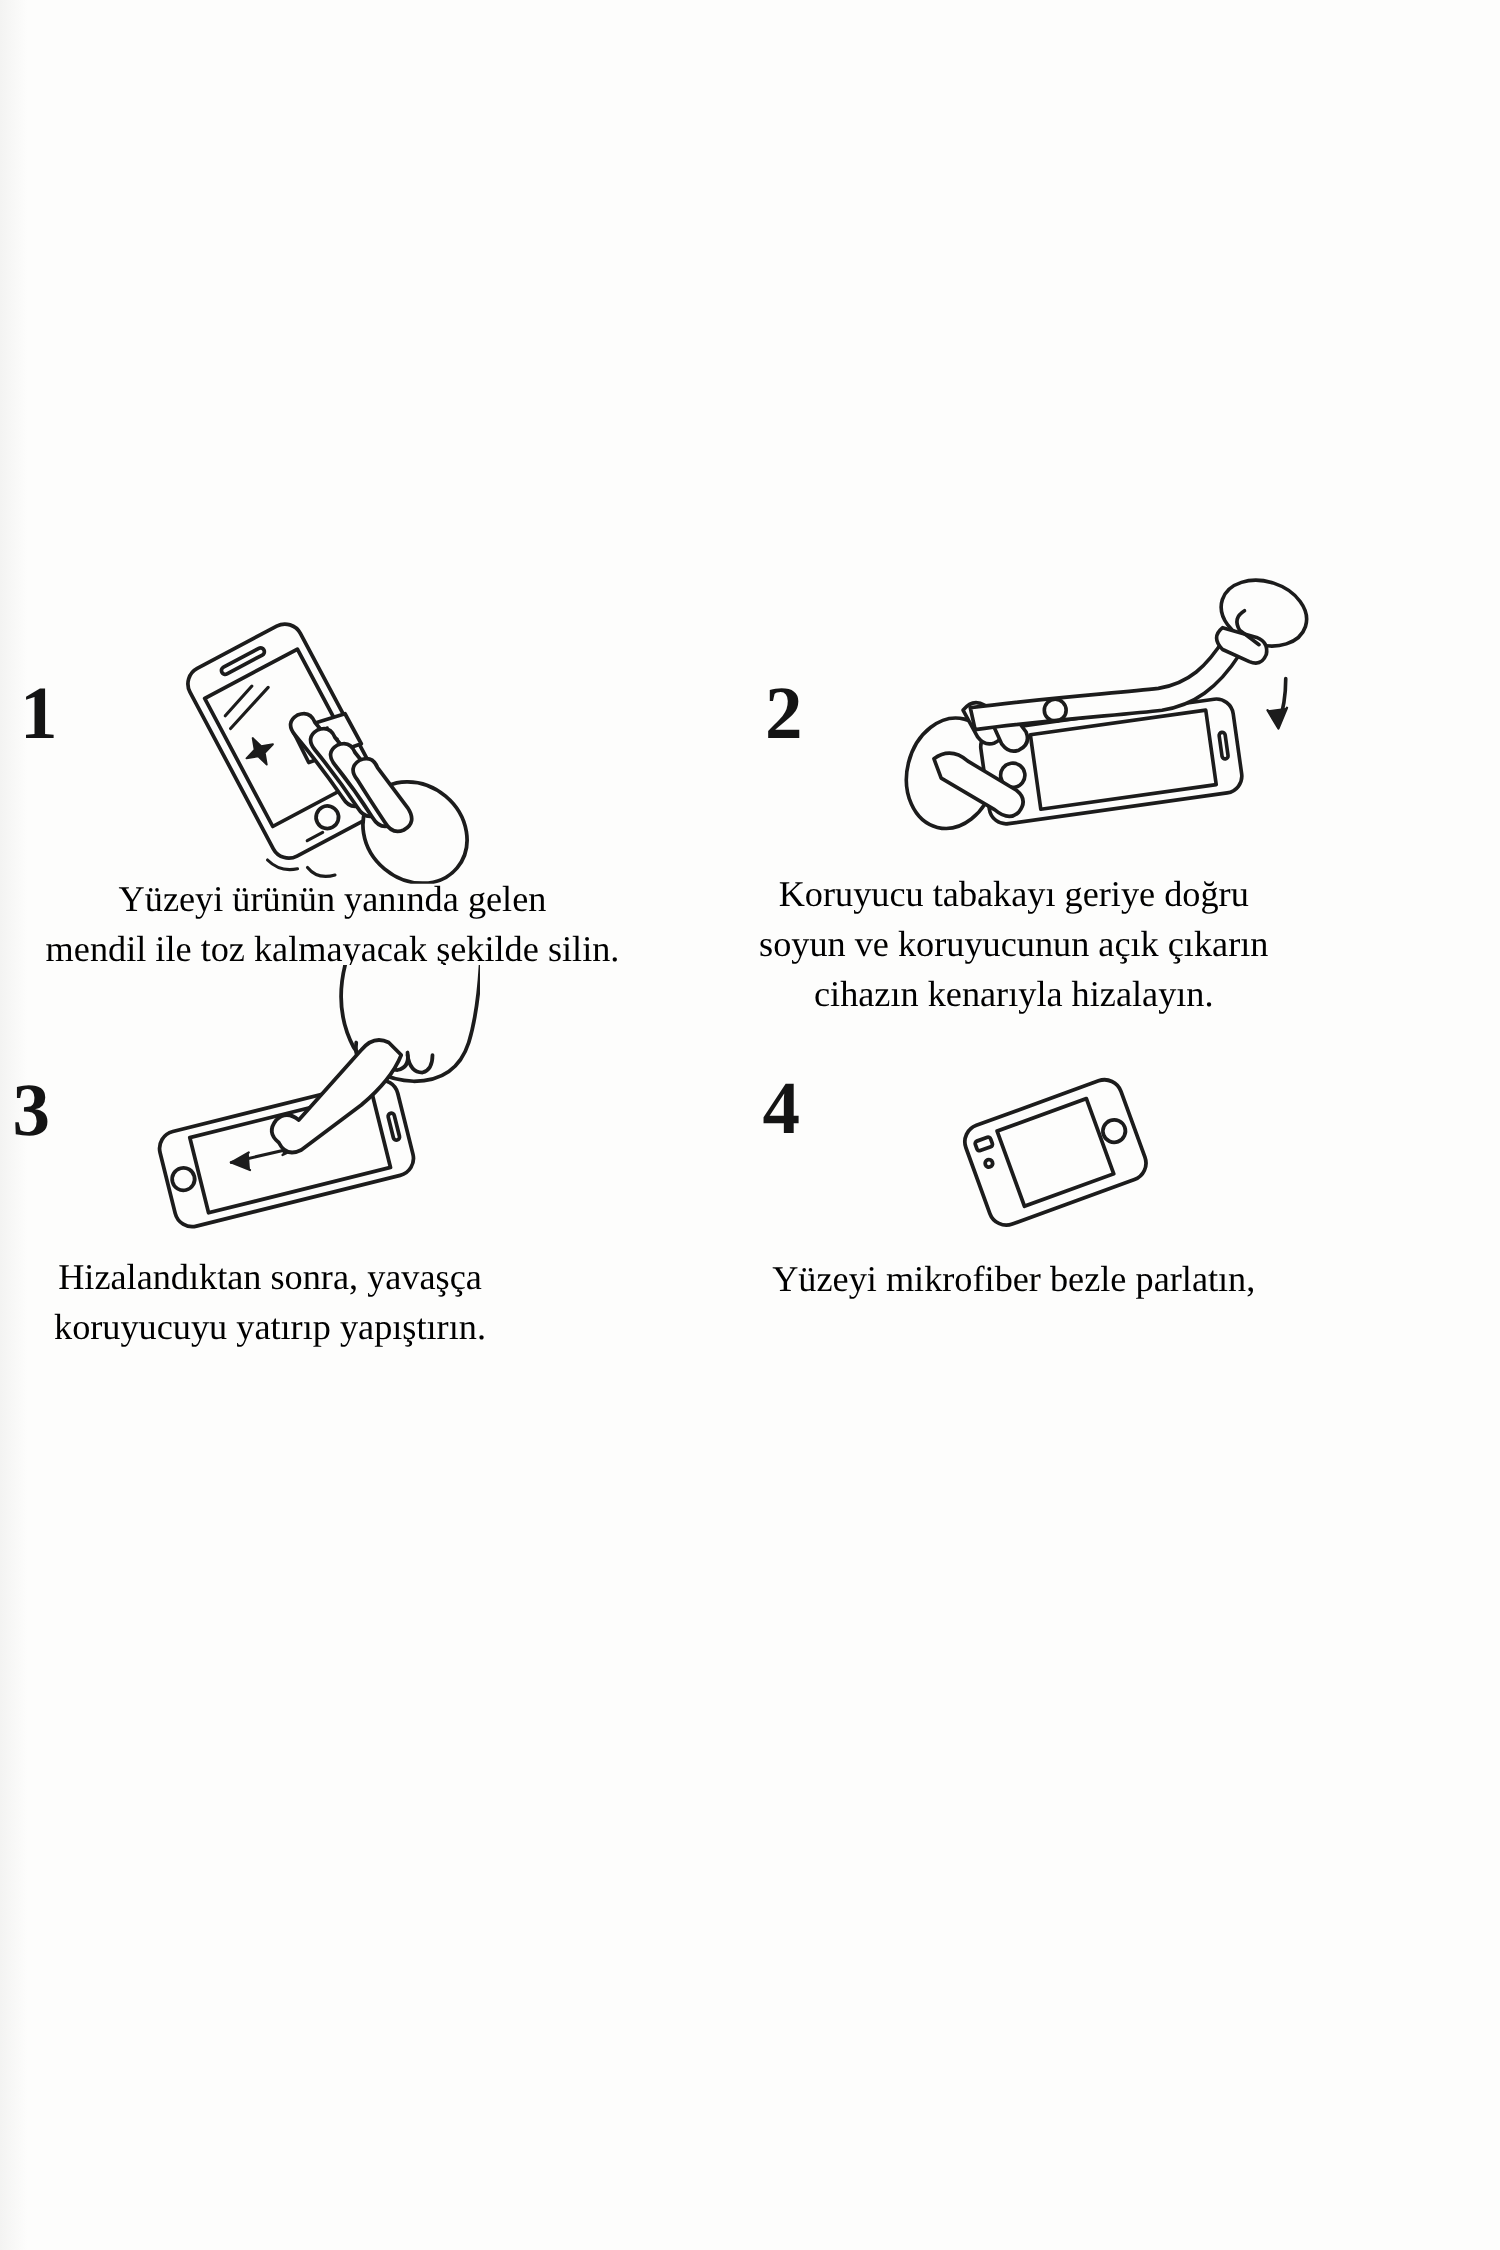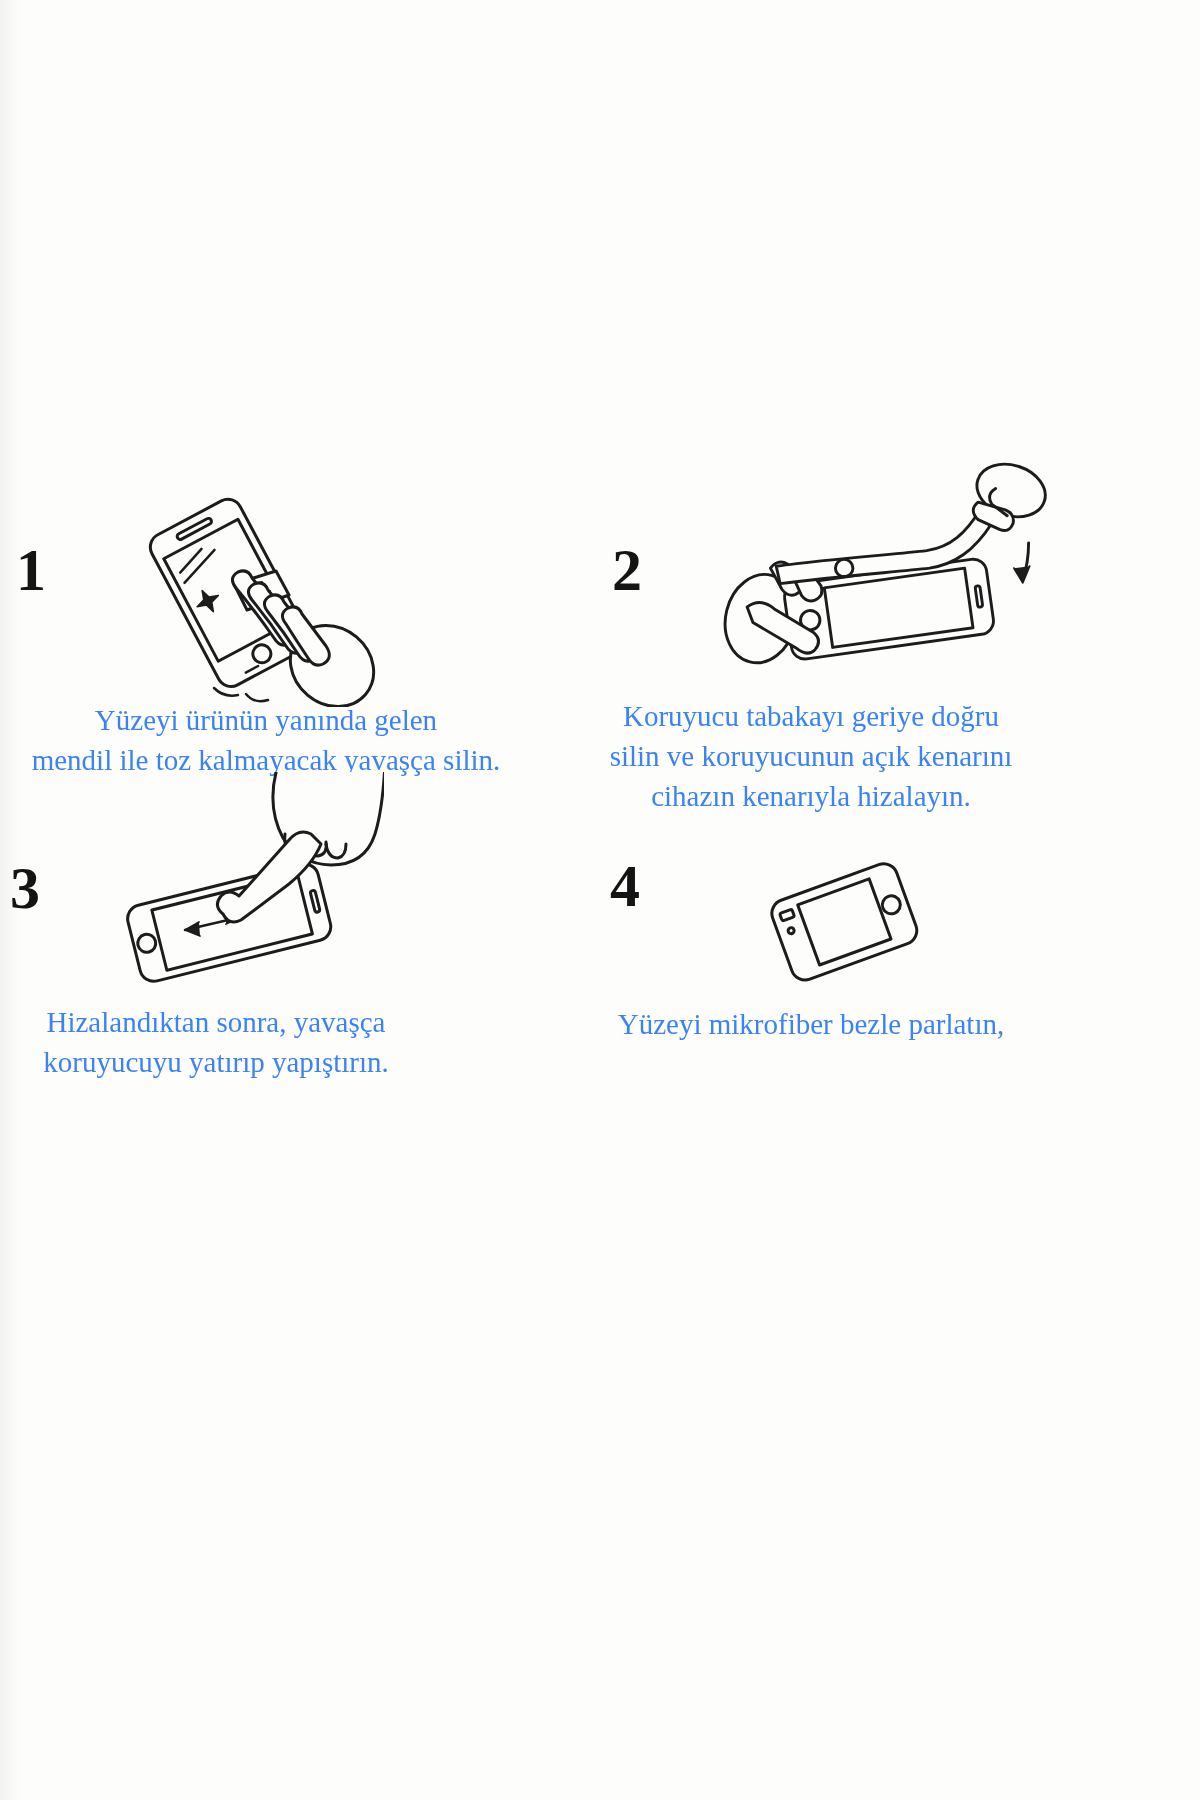--- a/index.html
+++ b/index.html
@@ -20,21 +20,21 @@
     font-size: 60px;
     font-weight: bold;
     line-height: 1;
     color: #141414;
   }
   .caption {
     margin: 0;
     text-align: center;
     font-size: 29px;
     line-height: 1.38;
-    color: #3b82f6;
+    color: #000000;
   }
   .illus svg { display: block; }
   
   #n1 { left: 16px;  top: 540px; }
   #i1 { left: 96px;  top: 492px; width: 280px; height: 215px; }
   #c1 { left: 0px;   top: 700px; width: 532px; }
   
   #n2 { left: 612px; top: 540px; }
   #i2 { left: 718px; top: 462px; width: 330px; height: 222px; }
   #c2 { left: 572px; top: 696px; width: 478px; }
@@ -80,21 +80,21 @@
         </g>
         <g stroke-width="2.5">
           <path d="M118,196 Q128,206 142,203"></path>
           <path d="M150,202 Q158,212 172,208"></path>
         </g>
       </svg>
     </div>
 
     <p id="c1" class="abs caption">
       <span>Yüzeyi  ürünün yanında gelen</span><br>
-      <span>mendil ile toz kalmayacak yavaşça silin.</span>
+      <span>mendil ile toz kalmayacak şekilde silin.</span>
     </p>
   </section>
 
   <section>
     <div id="n2" class="abs step-number">2</div>
 
     <div id="i2" class="abs illus">
       <svg viewBox="0 0 340 222" width="330" height="222" fill="none" stroke="#1c1c1c" stroke-width="3" stroke-linecap="round" stroke-linejoin="round">
         <g>
           <ellipse cx="44" cy="158" rx="36" ry="46" transform="rotate(14 44 158)" fill="#fdfdfc"></ellipse>
@@ -121,21 +121,21 @@
         </g>
         <g>
           <path d="M320,80 Q320,100 314,118"></path>
           <path d="M305,106 L314,121 L321,104" fill="#1c1c1c" stroke-width="2"></path>
         </g>
       </svg>
     </div>
 
     <p id="c2" class="abs caption">
       <span>Koruyucu tabakayı geriye doğru</span><br>
-      <span>silin ve koruyucunun açık kenarını</span><br>
+      <span>soyun ve koruyucunun açık çıkarın</span><br>
       <span>cihazın kenarıyla hizalayın.</span>
     </p>
   </section>
 
   <section>
     <div id="n3" class="abs step-number">3</div>
 
     <div id="i3" class="abs illus">
       <svg viewBox="0 0 310 212" width="312" height="212" fill="none" stroke="#1c1c1c" stroke-width="3" stroke-linecap="round" stroke-linejoin="round">
         <g transform="rotate(-14 155 150)">

